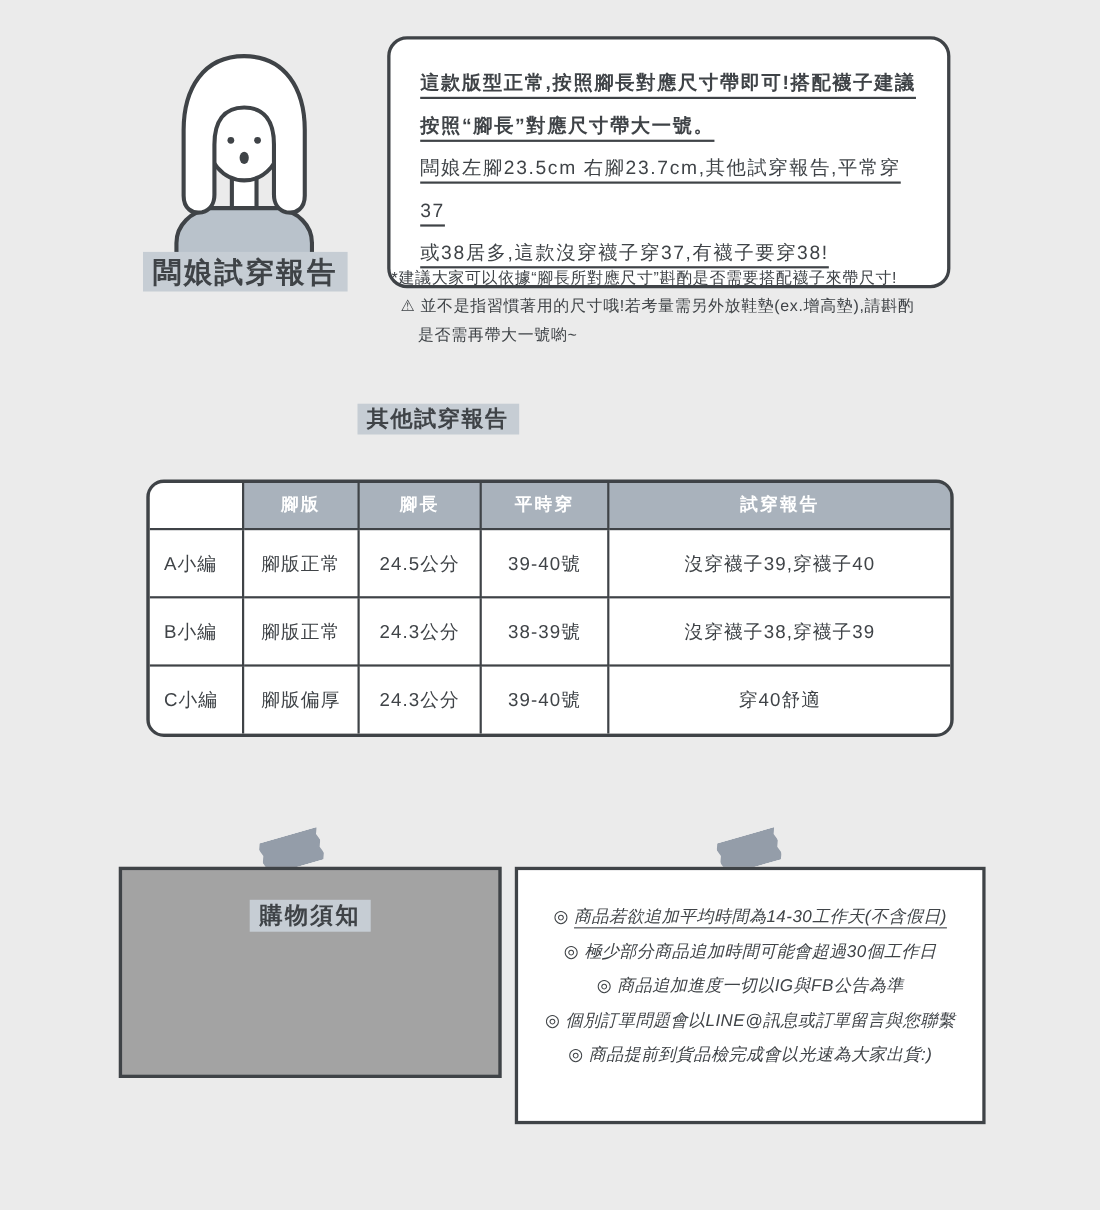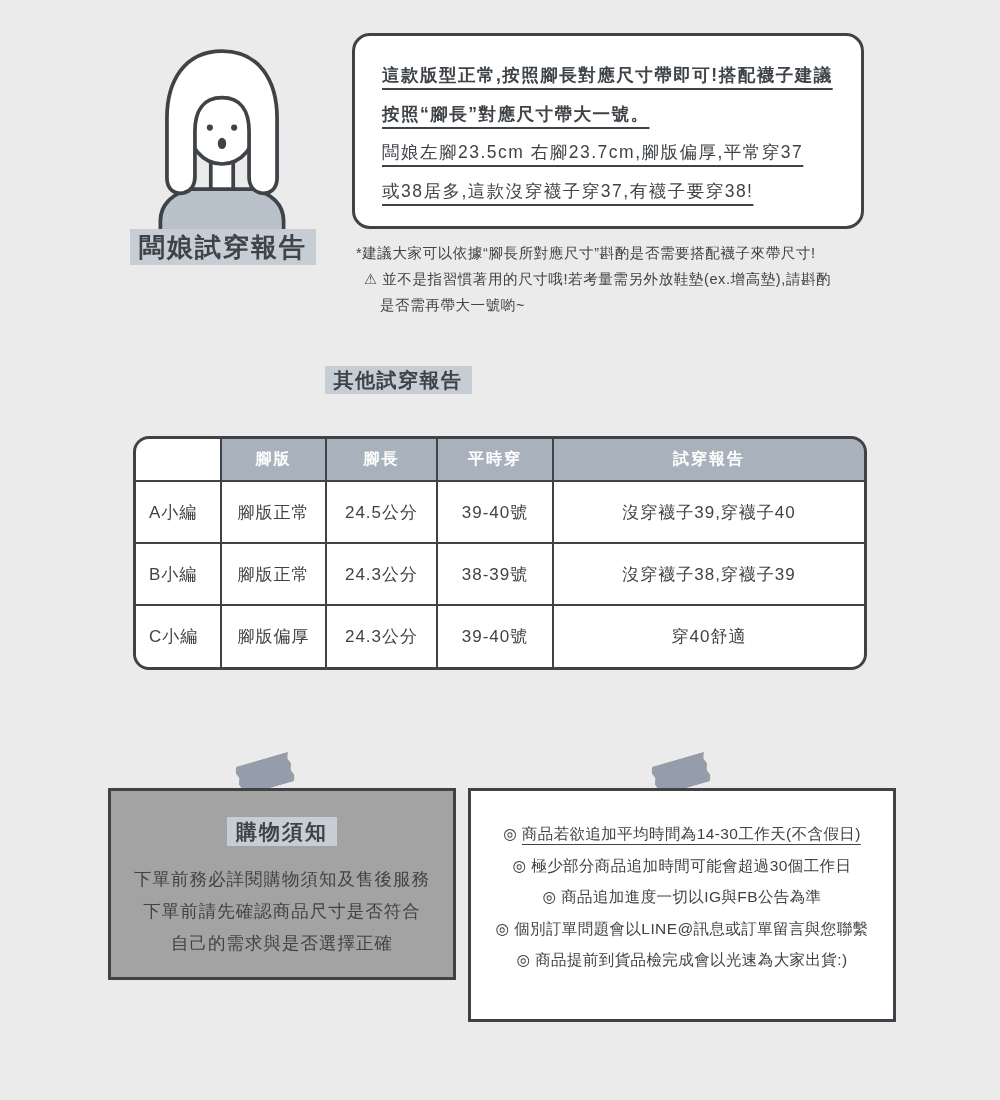--- a/index.html
+++ b/index.html
@@ -73,21 +73,21 @@
 
   .notice-box {
     position:absolute; left:108px; top:788px; width:348px; height:192px;
     background:#a3a3a3; border:3px solid var(--border,#3f4347);
   }
   .notice-title { text-align:center; margin-top:27px; font-size:21px; font-weight:bold; letter-spacing:2px; }
   .notice-lines { margin-top:17px; text-align:center; font-size:17.5px; line-height:32px; letter-spacing:1px; }
 
   .policy-box {
     position:absolute; left:468px; top:788px; width:428px; height:234px;
-    background:#ffffff; border:3px solid var(--border,#3f4347); padding-top:27px;
+    background:#ffffff; border:3px solid var(--border,#3f4347); padding-top:27px;font-style:italic;
   }
   .policy-line { text-align:center; font-size:15.5px; line-height:31.5px; letter-spacing:0.4px; }
   .policy-line .u { text-decoration:underline; text-decoration-thickness:1.2px; text-underline-offset:5px; }
 </style>
 </head>
 <body>
 
 <div class="page">
 
   <div class="avatar">
@@ -102,21 +102,21 @@
     </svg>
   </div>
 
   <div class="reporter-title">
     <span class="hl">闆娘試穿報告</span>
   </div>
 
   <div class="bubble">
     <div class="line bold">這款版型正常,按照腳長對應尺寸帶即可!搭配襪子建議</div>
     <div class="line bold">按照“腳長”對應尺寸帶大一號。</div>
-    <div class="line">闆娘左腳23.5cm 右腳23.7cm,腳版偏厚,平常穿37</div>
+    <div class="line">闆娘左腳23.5cm 右腳23.7cm,其他試穿報告,平常穿37</div>
     <div class="line">或38居多,這款沒穿襪子穿37,有襪子要穿38!</div>
   </div>
 
   <div class="footnote">
     <div class="fn-line fn-0">*建議大家可以依據“腳長所對應尺寸”斟酌是否需要搭配襪子來帶尺寸!</div>
     <div class="fn-line fn-1">⚠ 並不是指習慣著用的尺寸哦!若考量需另外放鞋墊(ex.增高墊),請斟酌</div>
     <div class="fn-line fn-2">是否需再帶大一號喲~</div>
   </div>
 
   <div class="other-title">
@@ -165,25 +165,20 @@
         </tr>
       </tbody>
     </table>
   </div>
 
   <div class="tape tape-left"></div>
   <div class="notice-box">
     <div class="notice-title">
       <span class="hl">購物須知</span>
     </div>
-    <div class="notice-lines">
-      <div>下單前務必詳閱購物須知及售後服務</div>
-      <div>下單前請先確認商品尺寸是否符合</div>
-      <div>自己的需求與是否選擇正確</div>
-    </div>
   </div>
 
   <div class="tape tape-right"></div>
   <div class="policy-box">
     <div class="policy-line">
       <span>◎</span>
       <span class="u">商品若欲追加平均時間為14-30工作天(不含假日)</span>
     </div>
     <div class="policy-line">
       <span>◎</span>

